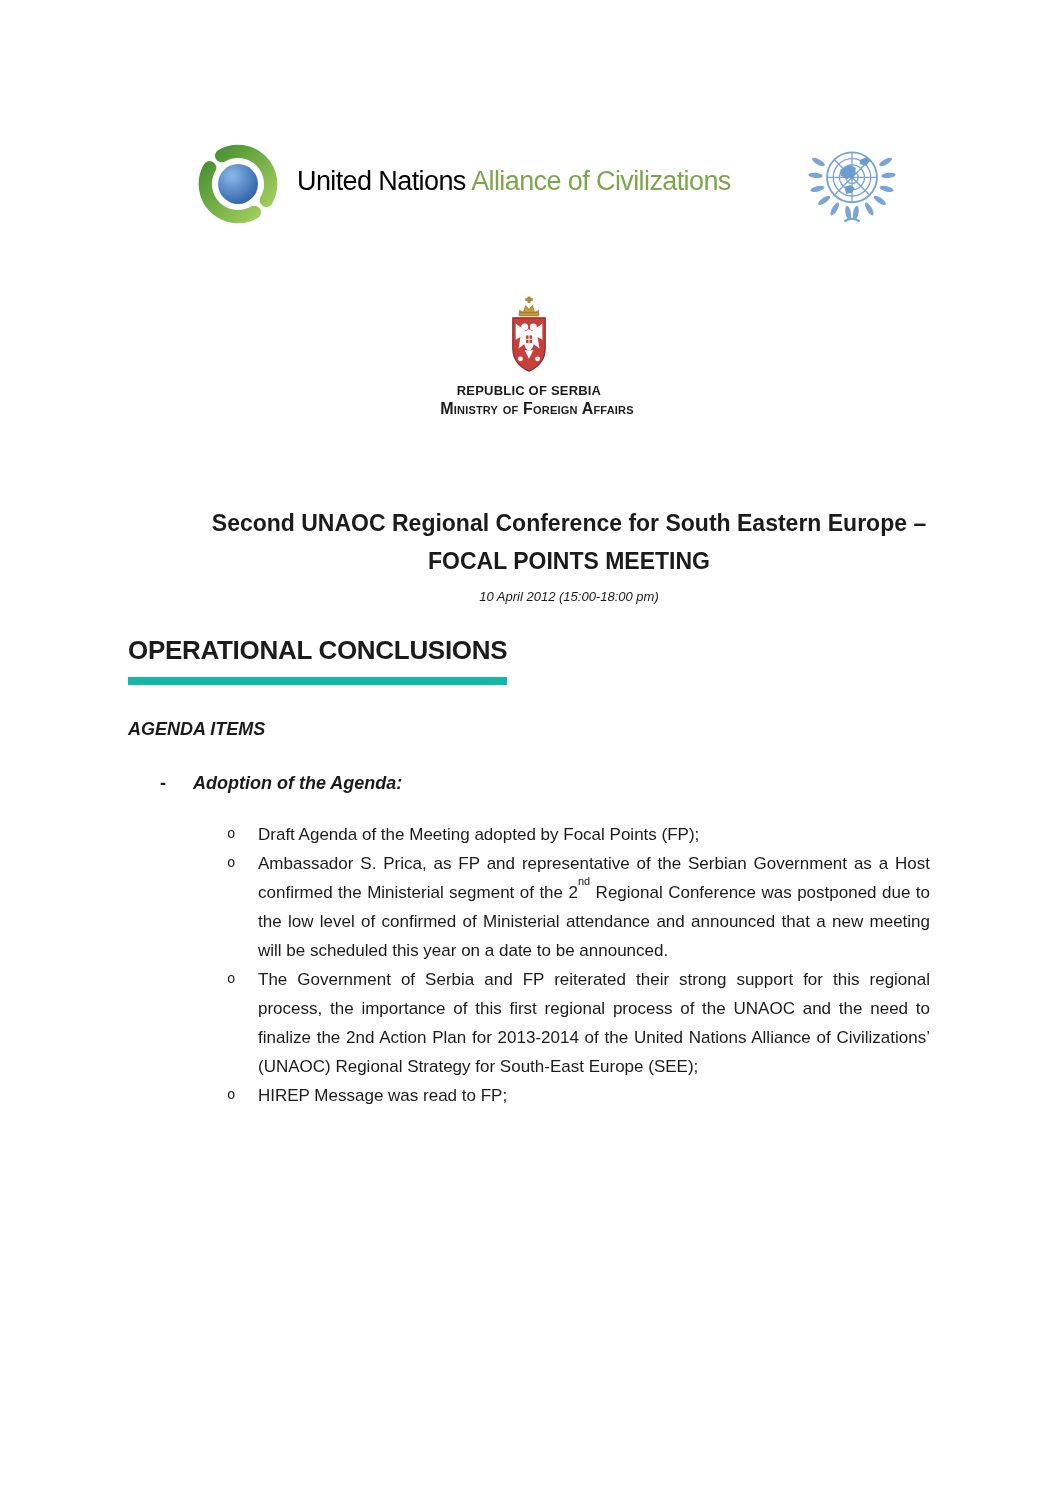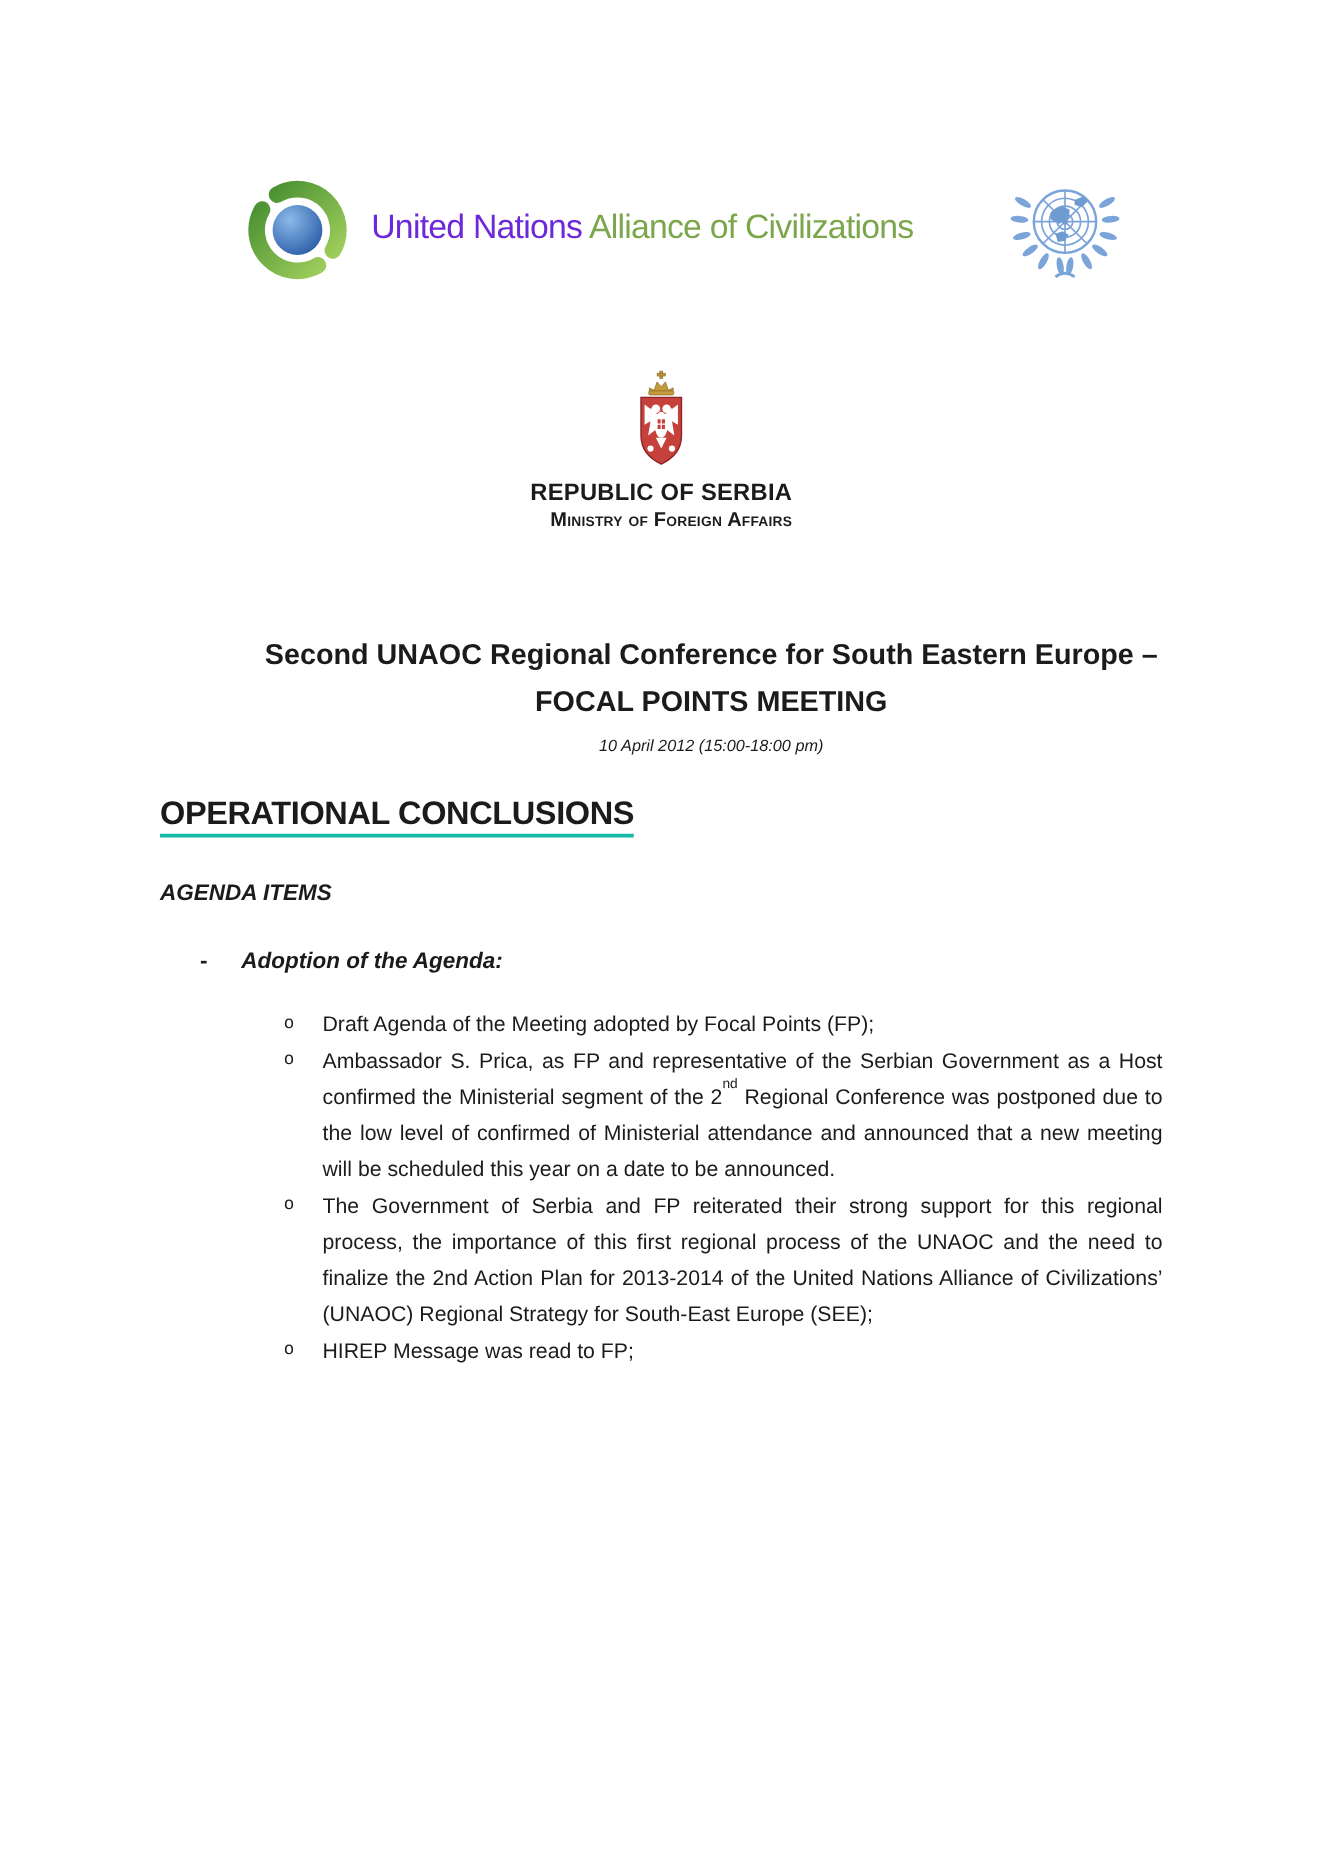--- a/index.html
+++ b/index.html
@@ -24,38 +24,38 @@
     padding-bottom: 6px;
   }
   .unaoc-blue  { }
   .unaoc-green { }
   .un-emblem { position: absolute; left: 804px; top: 140px; width: 96px; height: 90px; }
 
   
   .serbia-block { position: absolute; top: 296px; left: 0; width: 100%; text-align: center; }
   .serbia-arms { width: 58px; height: 80px; display: inline-block; }
   .serbia-line1 {
-    margin-top: 3px; font-size: 19px; font-weight: 700; letter-spacing: 0.2px;
+    margin-top: 3px; font-size: 13px; font-weight: 700; letter-spacing: 0.2px;
   }
   .serbia-line2 {
     margin-top: 2px; font-size: 16px; font-weight: 700;
     font-variant: small-caps; letter-spacing: 0.2px; margin-left: 16px;
   }
 
   
   .title-block { position: absolute; top: 504px; left: 0; width: 100%; text-align: center; margin-left: 40px; }
   .doc-title { font-size: 23px; font-weight: 700; line-height: 38px; }
   .doc-date  { margin-top: 2px; font-size: 13px; font-weight: 400; font-style: italic; line-height: 30px; }
 
   
   .content { position: absolute; left: 128px; top: 634px; width: 802px; }
   .section-heading {
     font-size: 26px; font-weight: 800; line-height: 32px; letter-spacing: -0.3px;
     display: inline-block;
-    border-bottom: 3px solid #14b8a6; padding-bottom: 1px;
+    border-bottom: 8px solid #14b8a6; padding-bottom: 11px;
   }
   .subheading {
     margin-top: 32px; font-size: 18px; font-weight: 700; font-style: italic; line-height: 25px;
   }
   .agenda-item { margin-top: 31px; display: flex; margin-left: 32px; }
   .agenda-dash { width: 33px; flex: none; font-weight: 700; font-size: 18px; }
   .agenda-label { font-size: 18px; font-weight: 700; font-style: italic; }
 
   .bullet-list { margin-top: 26px; }
   .bullet { display: flex; margin-left: 99px; line-height: 29px; }
@@ -84,21 +84,21 @@
         <radialGradient id="bGrad" cx="0.35" cy="0.3" r="0.9">
           <stop offset="0" stop-color="#8AB9E9"></stop>
           <stop offset="1" stop-color="#1D4F9C"></stop>
         </radialGradient>
       </defs>
       <path d="M29,17.3 A32,32 0 0 1 72.7,61" fill="none" stroke="url(#gGrad)" stroke-width="13" stroke-linecap="round"></path>
       <path d="M61,72.7 A32,32 0 0 1 17.3,29" fill="none" stroke="url(#gGrad)" stroke-width="13" stroke-linecap="round"></path>
       <circle cx="45" cy="45" r="19.5" fill="url(#bGrad)"></circle>
     </svg>
     <div class="unaoc-wordmark">
-      <span class="unaoc-blue" style="color:#6d28d9">United Nations</span>
+      <span class="unaoc-blue" style="color:#000000">United Nations</span>
       <span> </span>
       <span class="unaoc-green" style="color:#7CA64B">Alliance of Civilizations</span>
     </div>
   </div>
 
   <svg class="un-emblem" viewBox="0 0 100 92" aria-hidden="true">
     <g stroke="#7BA4D9" fill="none" stroke-width="1.4">
       <circle cx="50" cy="38" r="26" fill="#ffffff" stroke-width="2"></circle>
       <circle cx="50" cy="38" r="19.5"></circle>
       <circle cx="50" cy="38" r="13"></circle>

